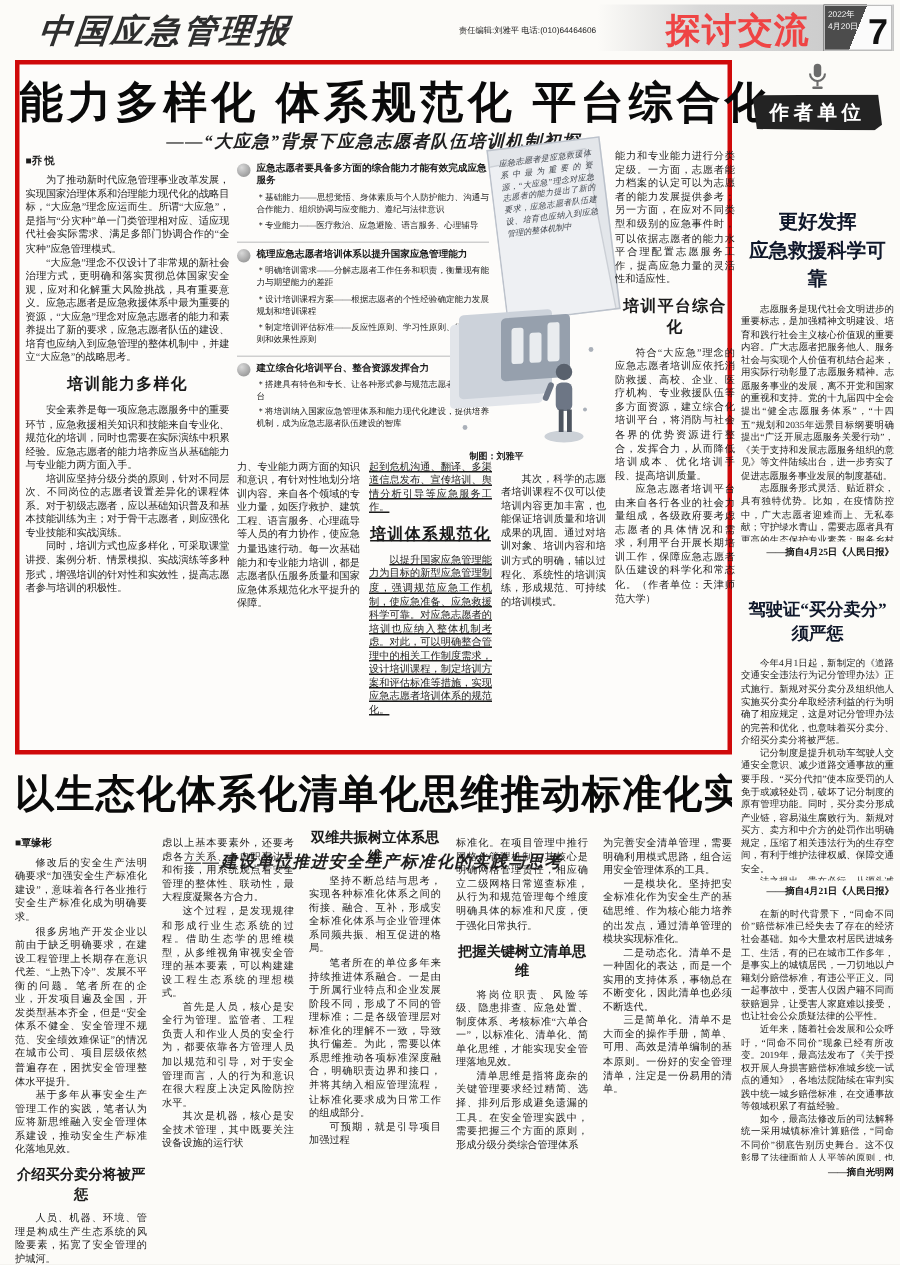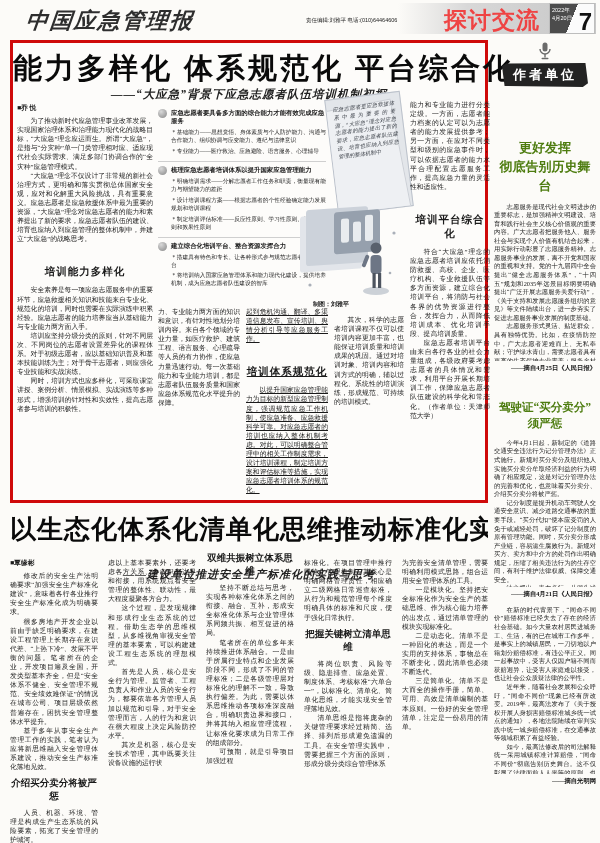--- a/index.html
+++ b/index.html
@@ -25,21 +25,21 @@
   .date-box { position:absolute; left:549px; top:3px; width:46px; height:31px;
     background:linear-gradient(112deg,#4c4c4c 0 50%,#fbfbfb 50%); box-shadow:0 0 0 1px #bdbdbd inset; }
   .date-box .d1 { position:absolute; left:3px; top:4px; font-size:5.5px; line-height:1.4;
     color:#fff; font-family:"Liberation Sans", sans-serif; }
   .date-box .num { position:absolute; right:3px; bottom:-2px; font-size:24px; font-weight:900;
     color:#111; font-family:"Liberation Sans", sans-serif; }
   
   .t p { font-size:6.8px; line-height:1.34; text-align:justify; word-break:break-all;
     text-indent:2em; color:#1c1c1c; }
   .col { position:absolute; overflow:hidden; }
-  .sh { text-align:center; font-weight:900; font-size:10.5px; margin:22px 0 6px;
+  .sh { text-align:center; font-weight:900; font-size:10.5px; margin:6px 0 6px;
     font-family:"Liberation Sans", sans-serif; letter-spacing:1px; }
   .byl { font-size:7.5px; font-weight:700; margin-bottom:4px; text-indent:0 !important; }
   
   #mainbox { position:absolute; left:10px; top:40px; width:478px; height:463px;
     border:3px solid #cf0a0a; background:#fdfcfa; }
   .hl1 { position:absolute; left:0; top:6px; width:100%; text-align:center;
     font-size:29px; font-weight:900; letter-spacing:3px; color:#0a0a0a;
     font-family:"Liberation Sans", sans-serif; white-space:nowrap; }
   .sub1 { position:absolute; left:0; top:44px; width:100%; text-align:center;
     font-size:11.5px; font-style:italic; font-weight:700; color:#222; letter-spacing:1px; }
@@ -72,21 +72,21 @@
     color:#222; margin-top:20px; letter-spacing:1px; }
   .bsh { text-align:center; font-weight:900; font-size:9.5px; margin:6px 0 5px;
     font-family:"Liberation Sans", sans-serif; }
   
   #rail { position:absolute; left:494px; top:40px; width:102px; height:803px; overflow:hidden; }
   .mic { display:block; margin:2px auto 3px; }
   .banner { width:86px; height:24px; margin:0 auto; background:#232323; color:#fff;
     font-size:13px; font-weight:900; letter-spacing:3px; text-align:center; line-height:24px;
     font-family:"Liberation Sans", sans-serif;
     clip-path:polygon(0% 14%, 5% 2%, 97% 0%, 100% 84%, 94% 100%, 3% 96%); }
-  .rtitle { text-align:center; font-weight:900; color:#4d7c0f; line-height:1.45; }
+  .rtitle { text-align:center; font-weight:900; color:#0f172a; line-height:1.45; }
   .rt1 { font-size:13px; margin-top:52px; }
   .rt2 { font-size:11.5px; margin-top:26px; }
   .rt3 { font-size:11.5px; margin-top:24px; }
   .rbody { margin-top:7px; overflow:hidden; }
   .rbody p { font-size:6.3px; line-height:1.36; text-align:justify; word-break:break-all;
     text-indent:2em; color:#1c1c1c; }
   .attr { text-align:right; font-size:6.3px; font-weight:900; margin-top:3px; color:#111; }
 </style>
 </head>
 <body>
@@ -245,21 +245,21 @@
     <svg class="mic" width="14" height="18" viewBox="0 0 14 18">
       <rect x="4.5" y="0.5" width="5" height="9" rx="2.5" fill="#6b6b6b"></rect>
       <path d="M2 7 a5 5 0 0 0 10 0" fill="none" stroke="#6b6b6b" stroke-width="1.4"></path>
       <rect x="6.3" y="12" width="1.4" height="3.5" fill="#6b6b6b"></rect>
       <rect x="3.5" y="15.7" width="7" height="1.6" rx="0.8" fill="#6b6b6b"></rect>
     </svg>
     <div class="banner">作者单位</div>
 
     <div class="rtitle rt1">
       <div>更好发挥</div>
-      <div>彻底告别历史舞台</div>
+      <div>应急救援科学可靠</div>
     </div>
     <div class="rbody" style="height:158px;">
       <p>志愿服务是现代社会文明进步的重要标志，是加强精神文明建设、培育和践行社会主义核心价值观的重要内容。广大志愿者把服务他人、服务社会与实现个人价值有机结合起来，用实际行动彰显了志愿服务精神。志愿服务事业的发展，离不开党和国家的重视和支持。党的十九届四中全会提出“健全志愿服务体系”，“十四五”规划和2035年远景目标纲要明确提出“广泛开展志愿服务关爱行动”，《关于支持和发展志愿服务组织的意见》等文件陆续出台，进一步夯实了促进志愿服务事业发展的制度基础。</p>
       <p>志愿服务形式灵活、贴近群众，具有独特优势。比如，在疫情防控中，广大志愿者迎难而上、无私奉献；守护绿水青山，需要志愿者具有更高的生态保护专业素养；服务乡村振兴，需要志愿者更好把握农民群众需求。持续提升志愿服务的精准化、专业化水平，志愿服务必将在经济社会发展中更好发挥积极作用。</p>
     </div>
     <div class="attr">——摘自4月25日《人民日报》</div>
 
     <div class="rtitle rt2">
       <div>驾驶证“买分卖分”</div>
       <div>须严惩</div>

